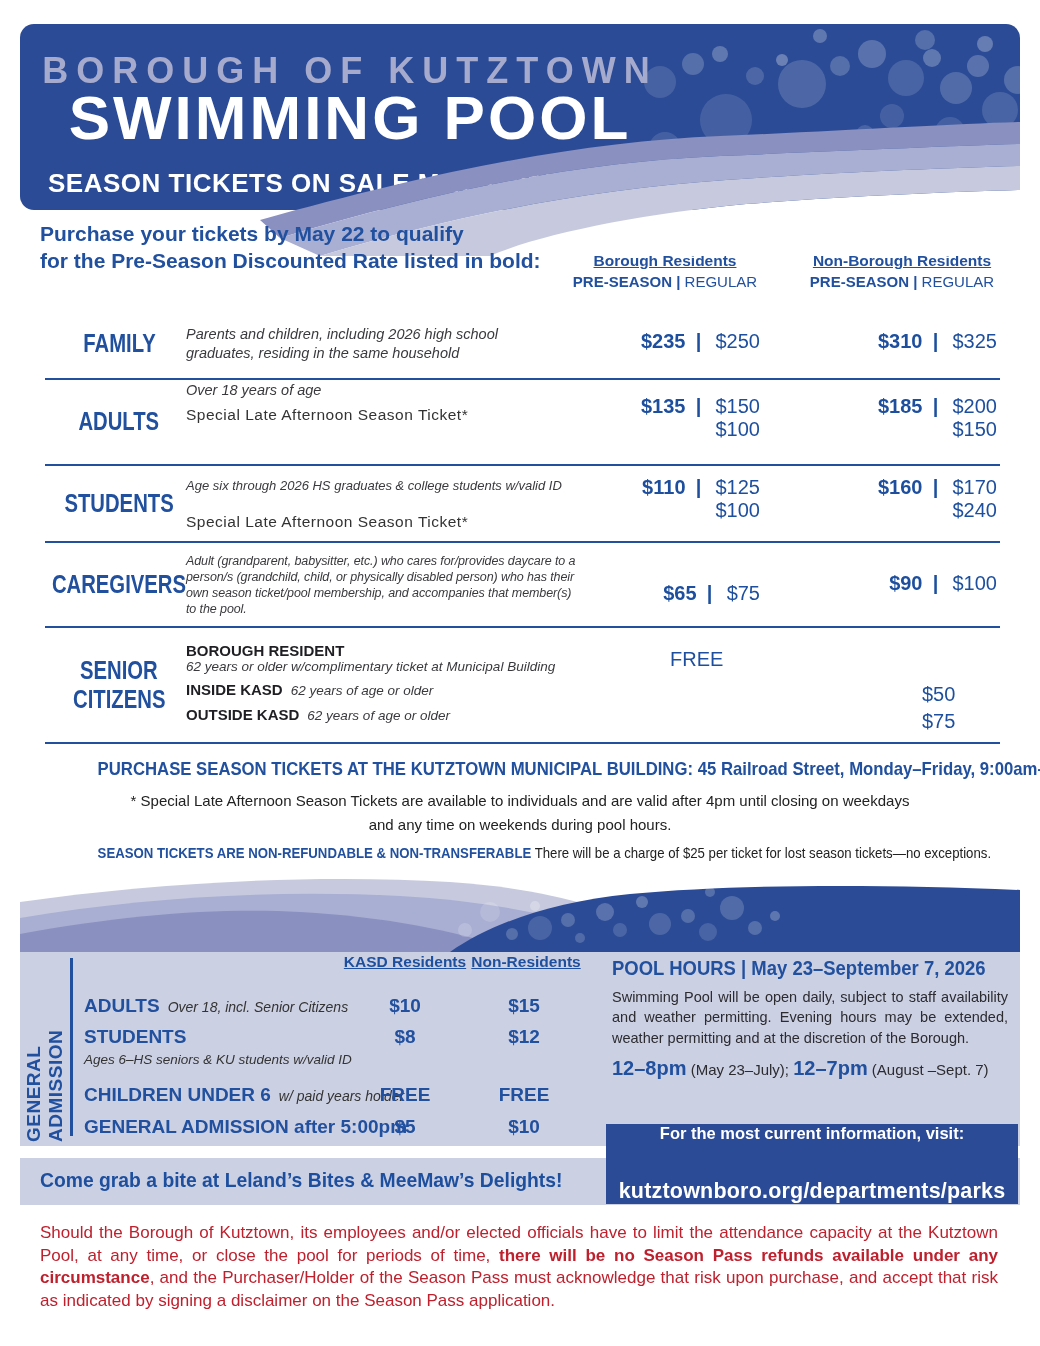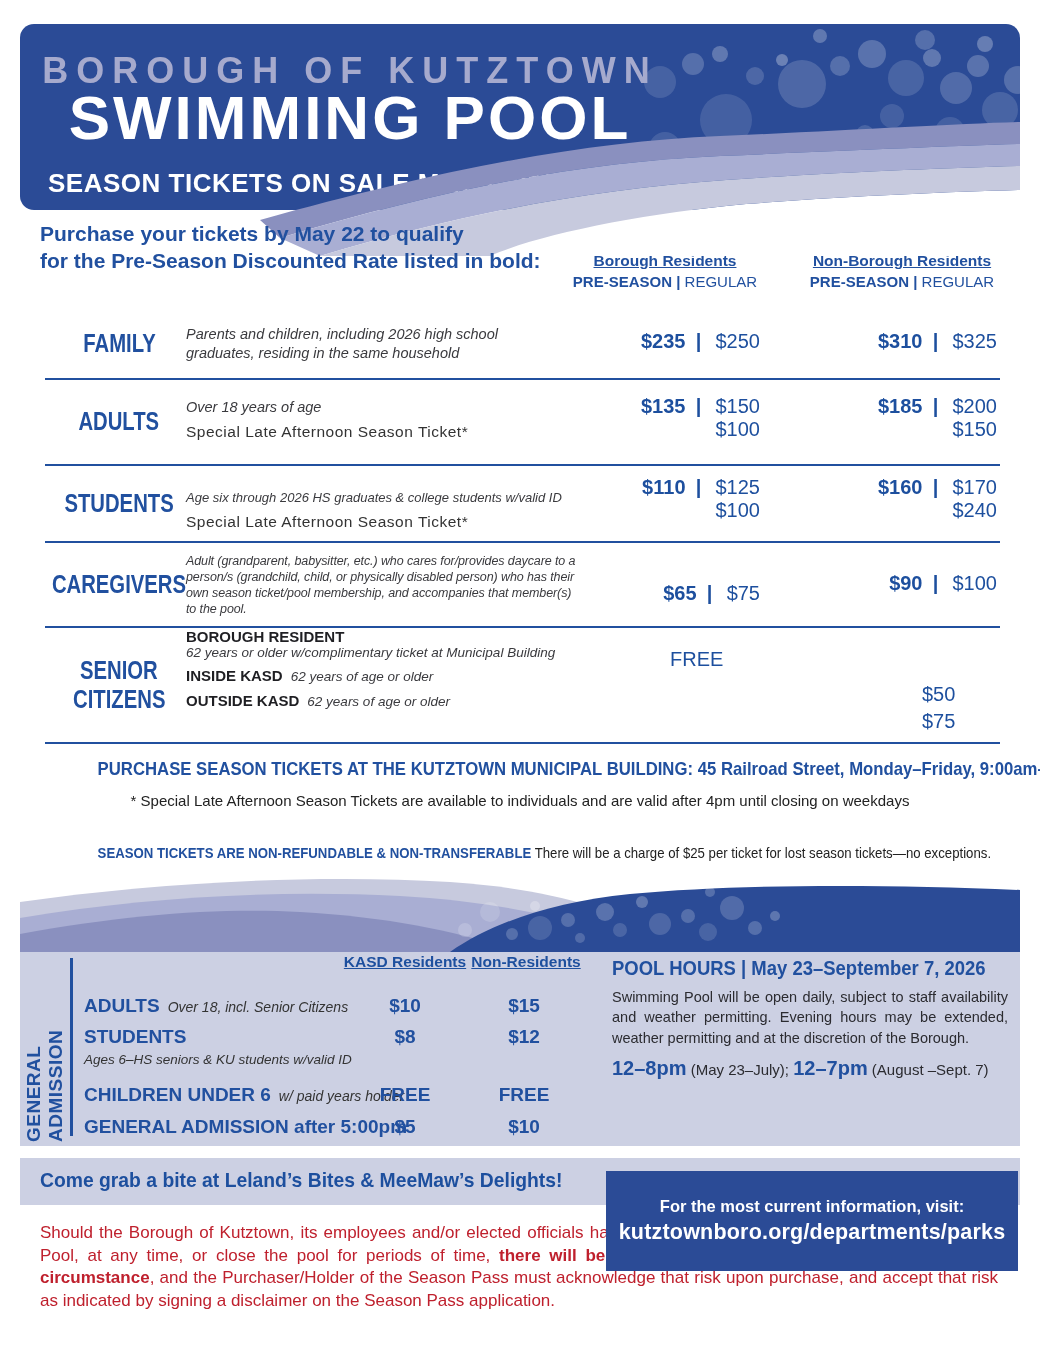--- a/index.html
+++ b/index.html
@@ -78,22 +78,22 @@
             transform:scaleX(.88);transform-origin:left center;}
   .ph-body{margin-top:7px;font-size:14.5px;line-height:1.4;text-align:justify;color:#2b2b30;}
   .ph-times{margin-top:9px;white-space:nowrap;}
   .ph-t{color:#21509f;font-weight:bold;font-size:20px;}
   .ph-n{color:#2b2b30;font-size:15px;}
 
   
   .strip{position:absolute;left:20px;top:1158px;width:1000px;height:47px;background:#ccd0e3;z-index:1;}
   .banner{position:absolute;left:40px;top:1168px;color:#1d4f9e;font-weight:bold;font-size:21px;
           white-space:nowrap;transform:scaleX(.92);transform-origin:left center;z-index:2;}
-  .bluebox{position:absolute;left:606px;top:1124px;width:412px;height:100px;background:#2b4b96;
-           display:flex;flex-direction:column;justify-content:center;align-items:center;gap:4px;z-index:5;margin-top:47px;}
+  .bluebox{position:absolute;left:606px;top:1124px;width:412px;height:80px;background:#2b4b96;
+           display:flex;flex-direction:column;justify-content:space-between;align-items:center;gap:4px;z-index:5;}
   .bb1{color:#fff;font-weight:bold;font-size:16.5px;}
   .bb2{color:#fff;font-weight:bold;font-size:21.5px;letter-spacing:.2px;}
   .disclaimer{position:absolute;left:40px;top:1222px;width:958px;font-size:17px;line-height:1.33;
               text-align:justify;color:#bf202d;z-index:2;}
   .disclaimer b{font-weight:bold;}
 </style>
 </head>
 <body>
 
 <div class="page">
@@ -182,21 +182,21 @@
               <span>$325</span>
             </span>
         </div>
       </div>
     </div>
 
     <div class="srow" style="top:130px;height:86px;">
       <div class="rlabel">
           <div>ADULTS</div>
         </div>
-      <div class="rdesc" style="padding-top:19px;">
+      <div class="rdesc" style="padding-top:2px;">
         <span class="ital" style="font-size:14.5px;">Over 18 years of age</span>
         <span class="d-plain">Special Late Afternoon Season Ticket*</span>
       </div>
       <div class="pcell bor" style="top:15px;">
         <div class="pgrid">
           <span class="pb">$135</span>
           <span class="ppipe">|</span>
           <span class="pr">
             <span>$150</span>
             <span>$100</span>
@@ -212,21 +212,21 @@
             <span>$150</span>
           </span>
         </div>
       </div>
     </div>
 
     <div class="srow" style="top:216px;height:77px;">
       <div class="rlabel">
           <div>STUDENTS</div>
         </div>
-      <div class="rdesc" style="padding-top:24px;">
+      <div class="rdesc" style="padding-top:12px;gap:12px;">
         <span class="ital" style="font-size:13px;white-space:nowrap;">Age six through 2026 HS graduates &amp; college students w/valid ID</span>
         <span class="d-plain">Special Late Afternoon Season Ticket*</span>
       </div>
       <div class="pcell bor" style="top:10px;">
         <div class="pgrid">
           <span class="pb">$110</span>
           <span class="ppipe">|</span>
           <span class="pr">
             <span>$125</span>
             <span>$100</span>
@@ -268,21 +268,21 @@
             </span>
         </div>
       </div>
     </div>
 
     <div class="srow" style="top:378px;height:116px;">
       <div class="rlabel">
         <div>SENIOR</div>
         <div>CITIZENS</div>
       </div>
-      <div class="rdesc" style="">
+      <div class="rdesc" style="padding-top:14px;">
         <div class="sen-line">
           <span class="sen-head">BOROUGH RESIDENT</span>
         </div>
         <div class="sen-sub" style="margin-bottom:7px;">62 years or older w/complimentary ticket at Municipal Building</div>
         <div class="sen-line" style="margin-bottom:8px;">
           <span class="sen-head">INSIDE KASD</span><span class="sen-sub">62 years of age or older</span>
         </div>
         <div class="sen-line">
           <span class="sen-head">OUTSIDE KASD</span><span class="sen-sub">62 years of age or older</span>
         </div>
@@ -294,20 +294,21 @@
         <div>$50</div>
         <div>$75</div>
       </div>
     </div>
   </div>
 
   <div class="centerline purchase" style="top:758px;">
     <span class="squeezeC">PURCHASE SEASON TICKETS AT THE KUTZTOWN MUNICIPAL BUILDING: 45 Railroad Street, Monday–Friday, 9:00am–4:00pm</span>
   </div>
   <div class="centerline foot" style="top:792px;">* Special Late Afternoon Season Tickets are available to individuals and are valid after 4pm until closing on weekdays</div>
+  <div class="centerline foot" style="top:816px;">and any time on weekends during pool hours.</div>
   <div class="centerline nonref" style="top:844px;">
     <span class="squeezeC"><b>SEASON TICKETS ARE NON-REFUNDABLE &amp; NON-TRANSFERABLE</b><span> There will be a charge of $25 per ticket for lost season tickets—no exceptions.</span></span>
   </div>
 
   <div class="ga-panel"></div>
   <svg class="ga-wave" viewBox="0 0 1000 80">
     <path d="M0,30 C140,10 300,2 430,10 C520,16 580,34 650,60 L650,80 L0,80 Z" fill="#c7cade"></path>
     <path d="M0,46 C130,24 260,18 380,24 C470,29 540,44 610,66 L610,80 L0,80 Z" fill="#a9aed3"></path>
     <path d="M0,62 C110,42 200,36 280,40 C370,45 440,60 500,80 L0,80 Z" fill="#8a90bf"></path>
     <path d="M430,80 C470,52 530,30 610,22 C720,12 860,12 1000,18 L1000,80 Z" fill="#2b4b96"></path>

